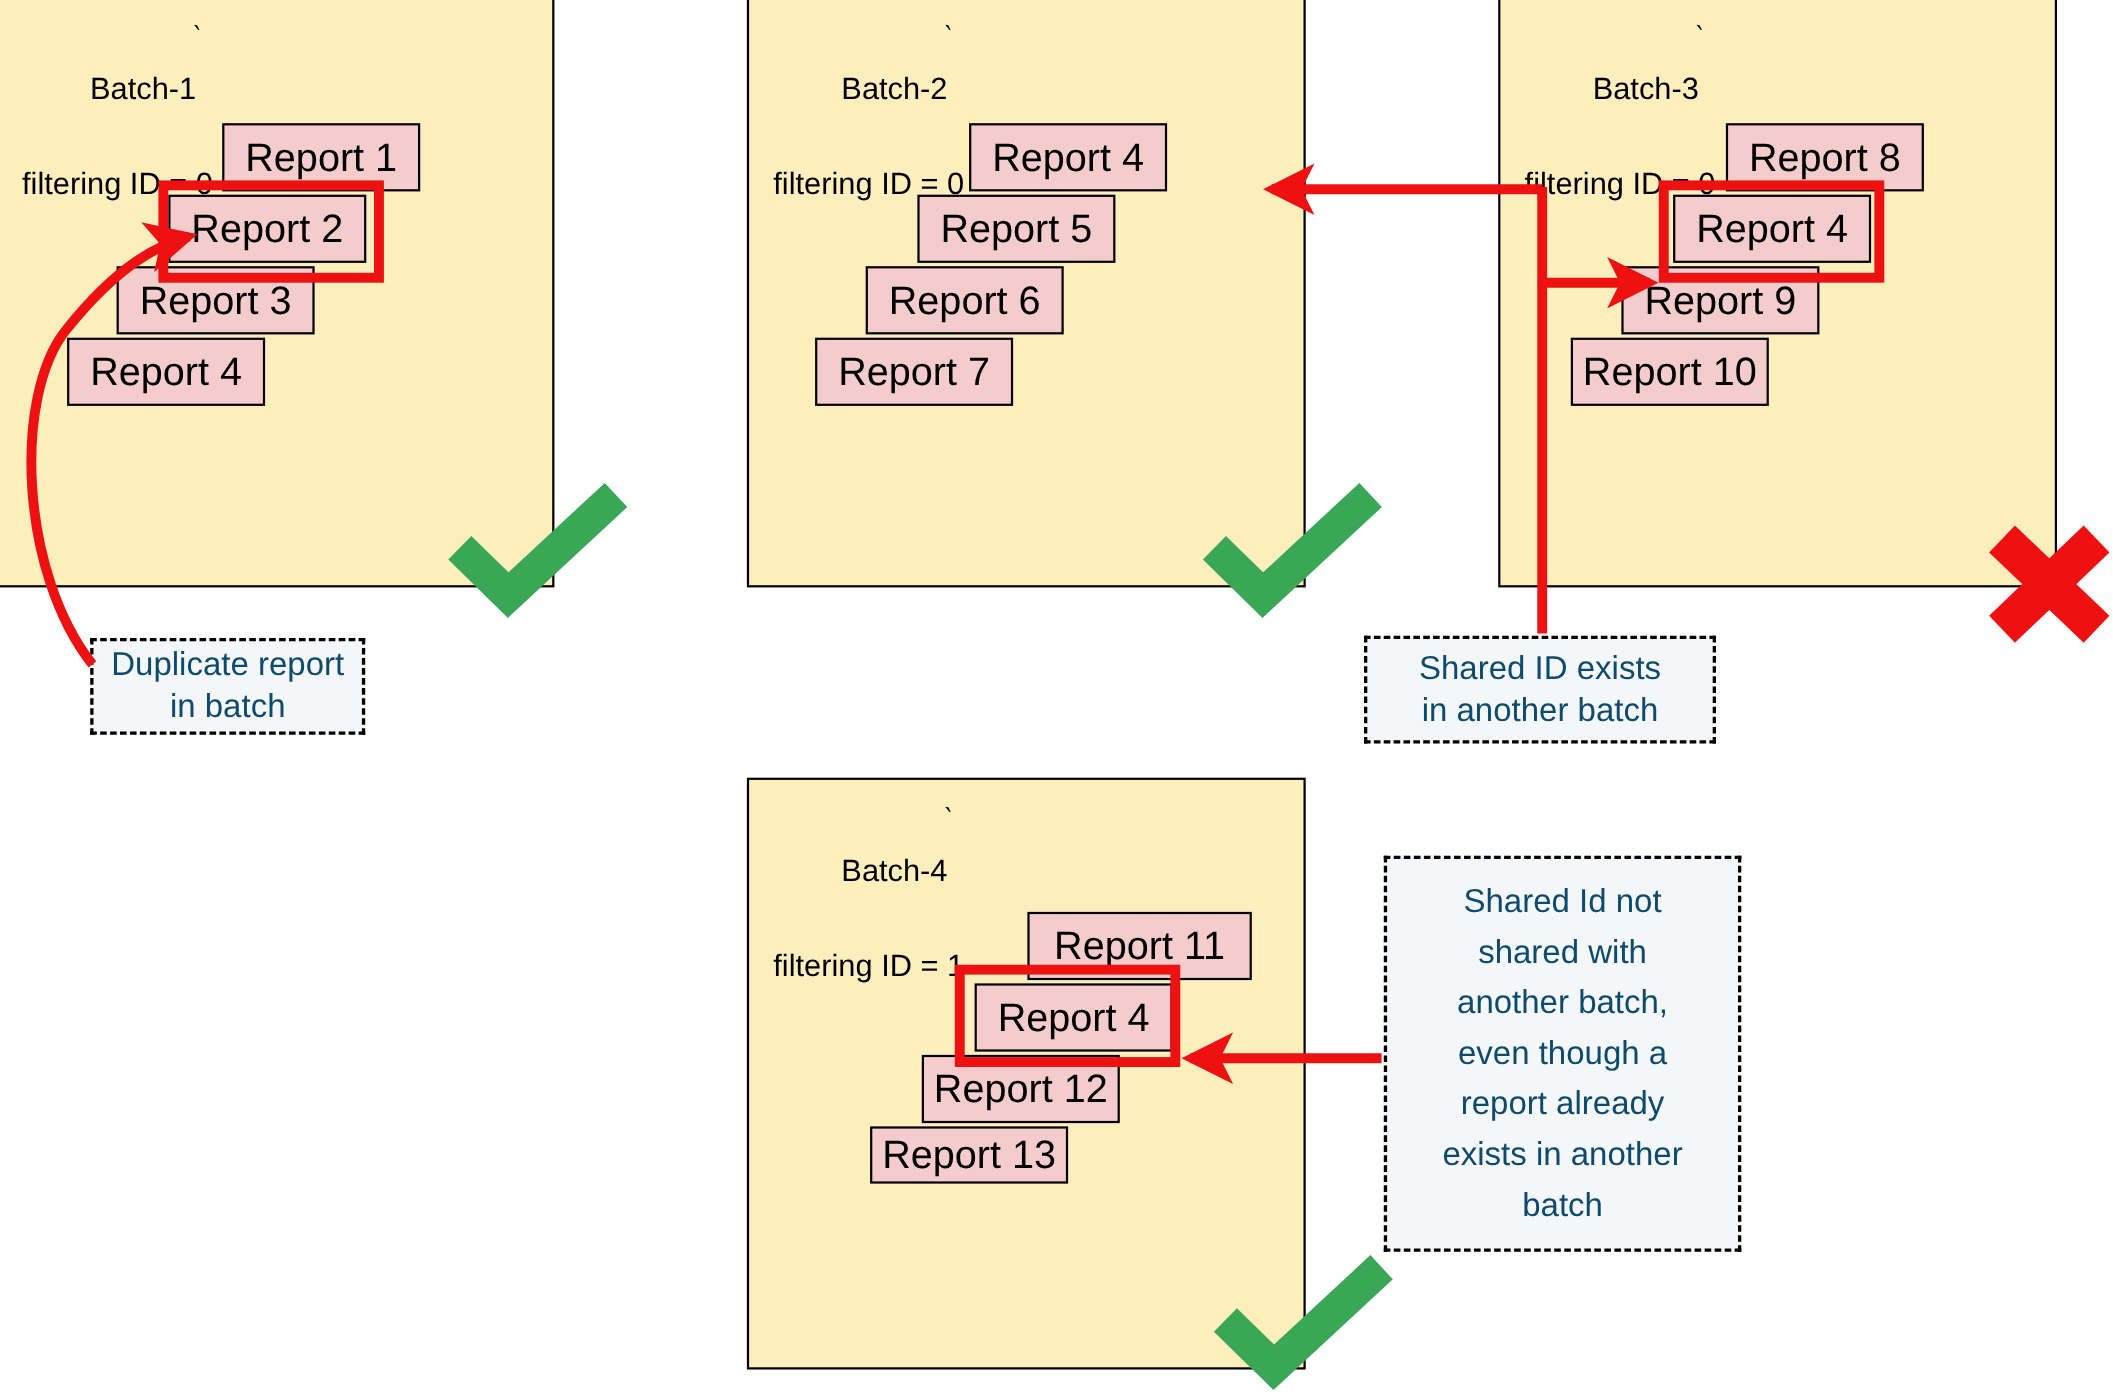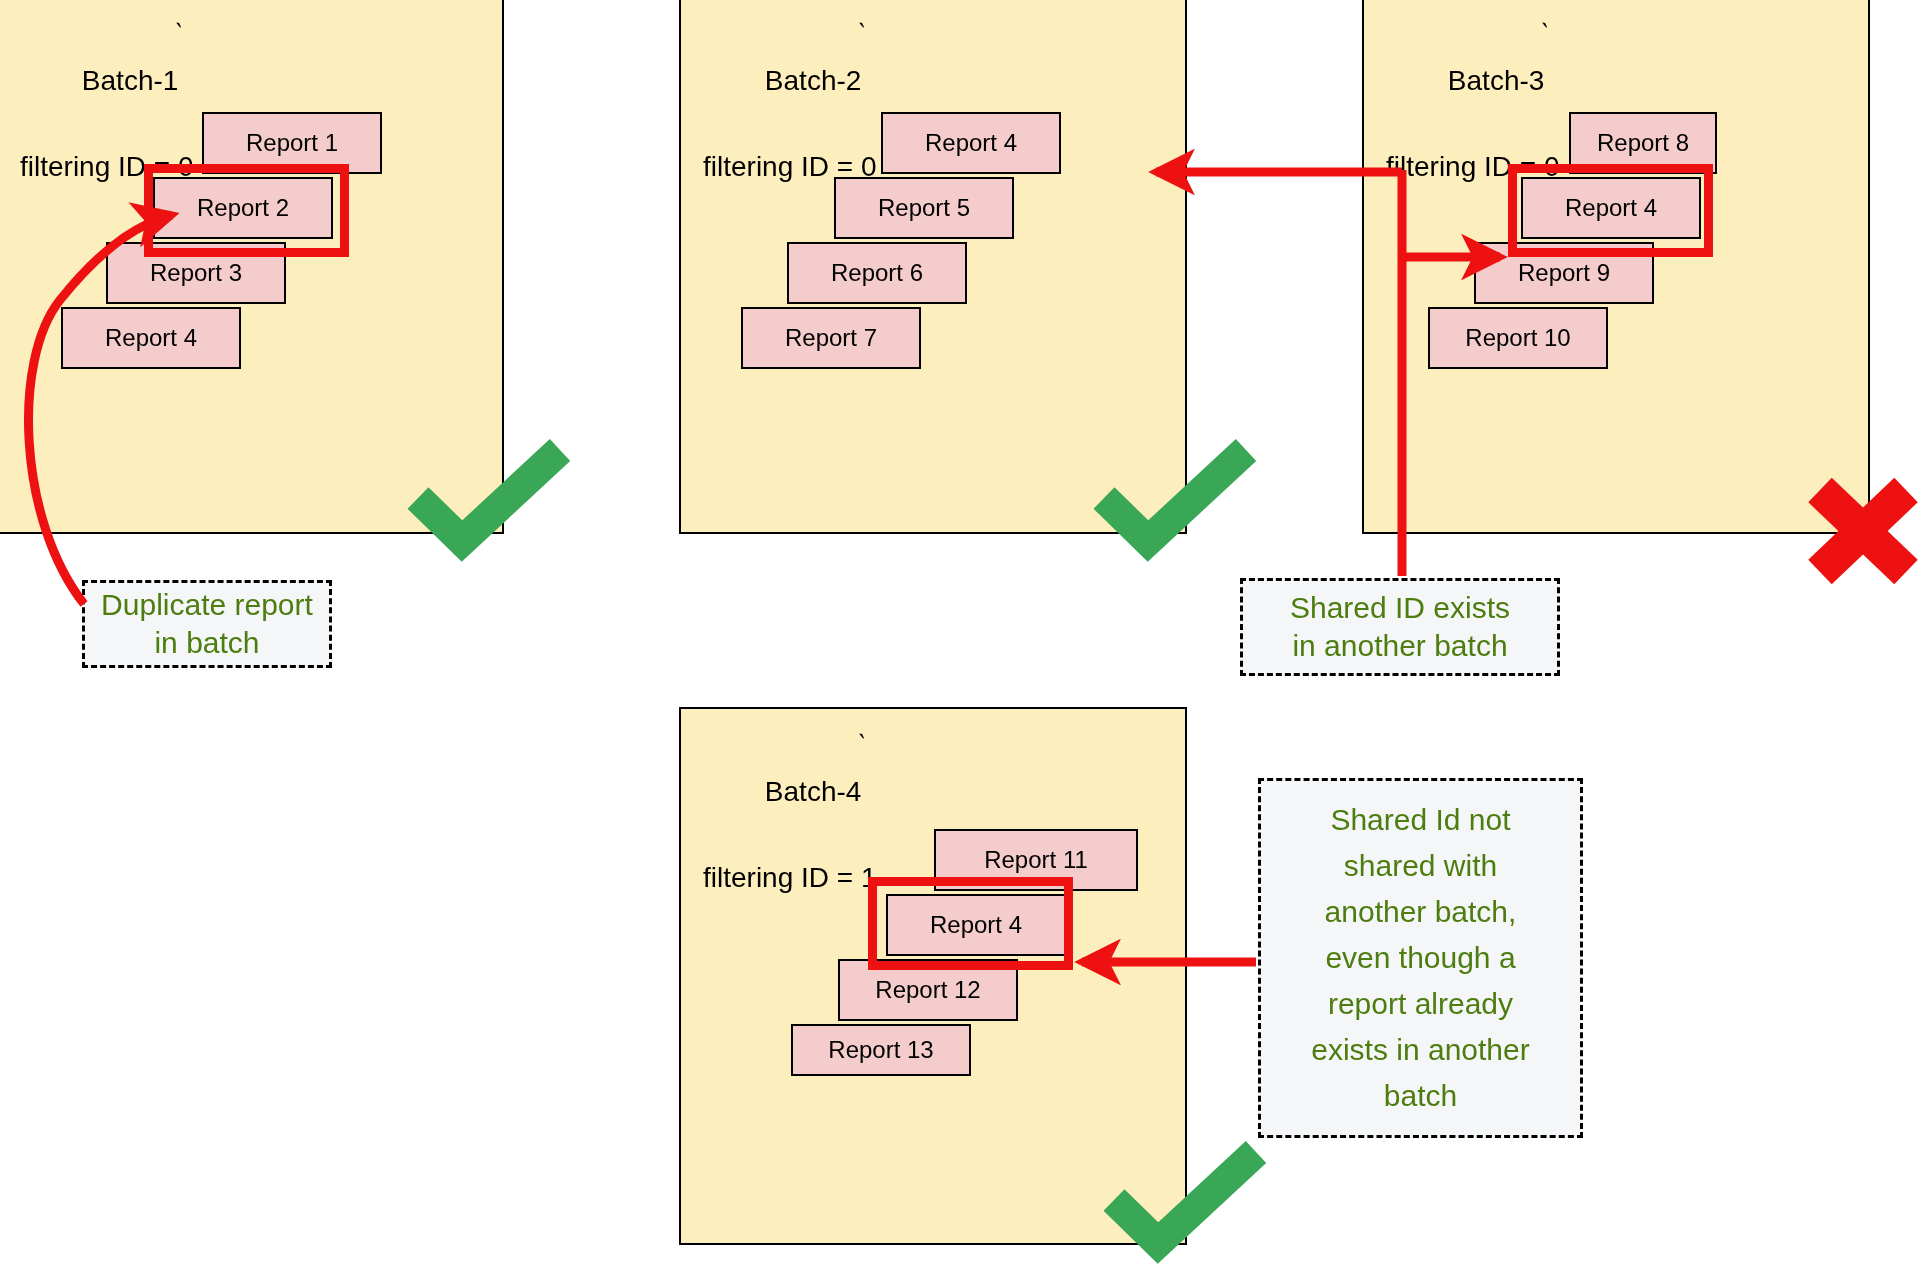--- a/index.html
+++ b/index.html
@@ -32,40 +32,40 @@
     color: #000000;
     white-space: pre;
     text-align: center;
   }
   .batch-title .line2 { display: block; }
   .report-card {
     position: absolute;
     background: #f4cccc;
     border: 2px solid #000000;
     box-sizing: border-box;
-    font-size: 24px;
+    font-size: 36px;
     color: #000000;
     display: flex;
     align-items: center;
     justify-content: center;
   }
   .highlight-box {
     position: absolute;
     border: 9px solid #ee1111;
     box-sizing: border-box;
     background: transparent;
   }
   .callout {
     position: absolute;
     background: #f4f6f8;
     border: 3px dashed #000000;
     box-sizing: border-box;
     font-size: 30px;
     line-height: 38px;
-    color: #4d7c0f;
+    color: #0c4a6e;
     text-align: center;
     display: flex;
     align-items: center;
     justify-content: center;
     padding: 6px 8px;
   }
   .svg-layer {
     position: absolute;
     left: 0;
     top: 0;
@@ -128,21 +128,21 @@
     </div>
   </div>
 
   <div class="batch-panel" style="left:1362px; top:-4px; width:508px; height:538px;">
     <div class="batch-title">
       <span>Batch-3</span>
       <span class="line2">filtering ID = 0</span>
     </div>
     <span class="squiggle" style="left:175px; top:20px;">`</span>
 
-    <div class="report-card" style="left:205px; top:114px; width:148px; height:62px;">
+    <div class="report-card" style="left:205px; top:114px; width:180px; height:62px;">
       <span>Report 8</span>
     </div>
     <div class="report-card" style="left:157px; top:179px; width:180px; height:62px;">
       <span>Report 4</span>
     </div>
     <div class="report-card" style="left:110px; top:244px; width:180px; height:62px;">
       <span>Report 9</span>
     </div>
     <div class="report-card" style="left:64px; top:309px; width:180px; height:62px;text-align:right;">
       <span>Report 10</span>

